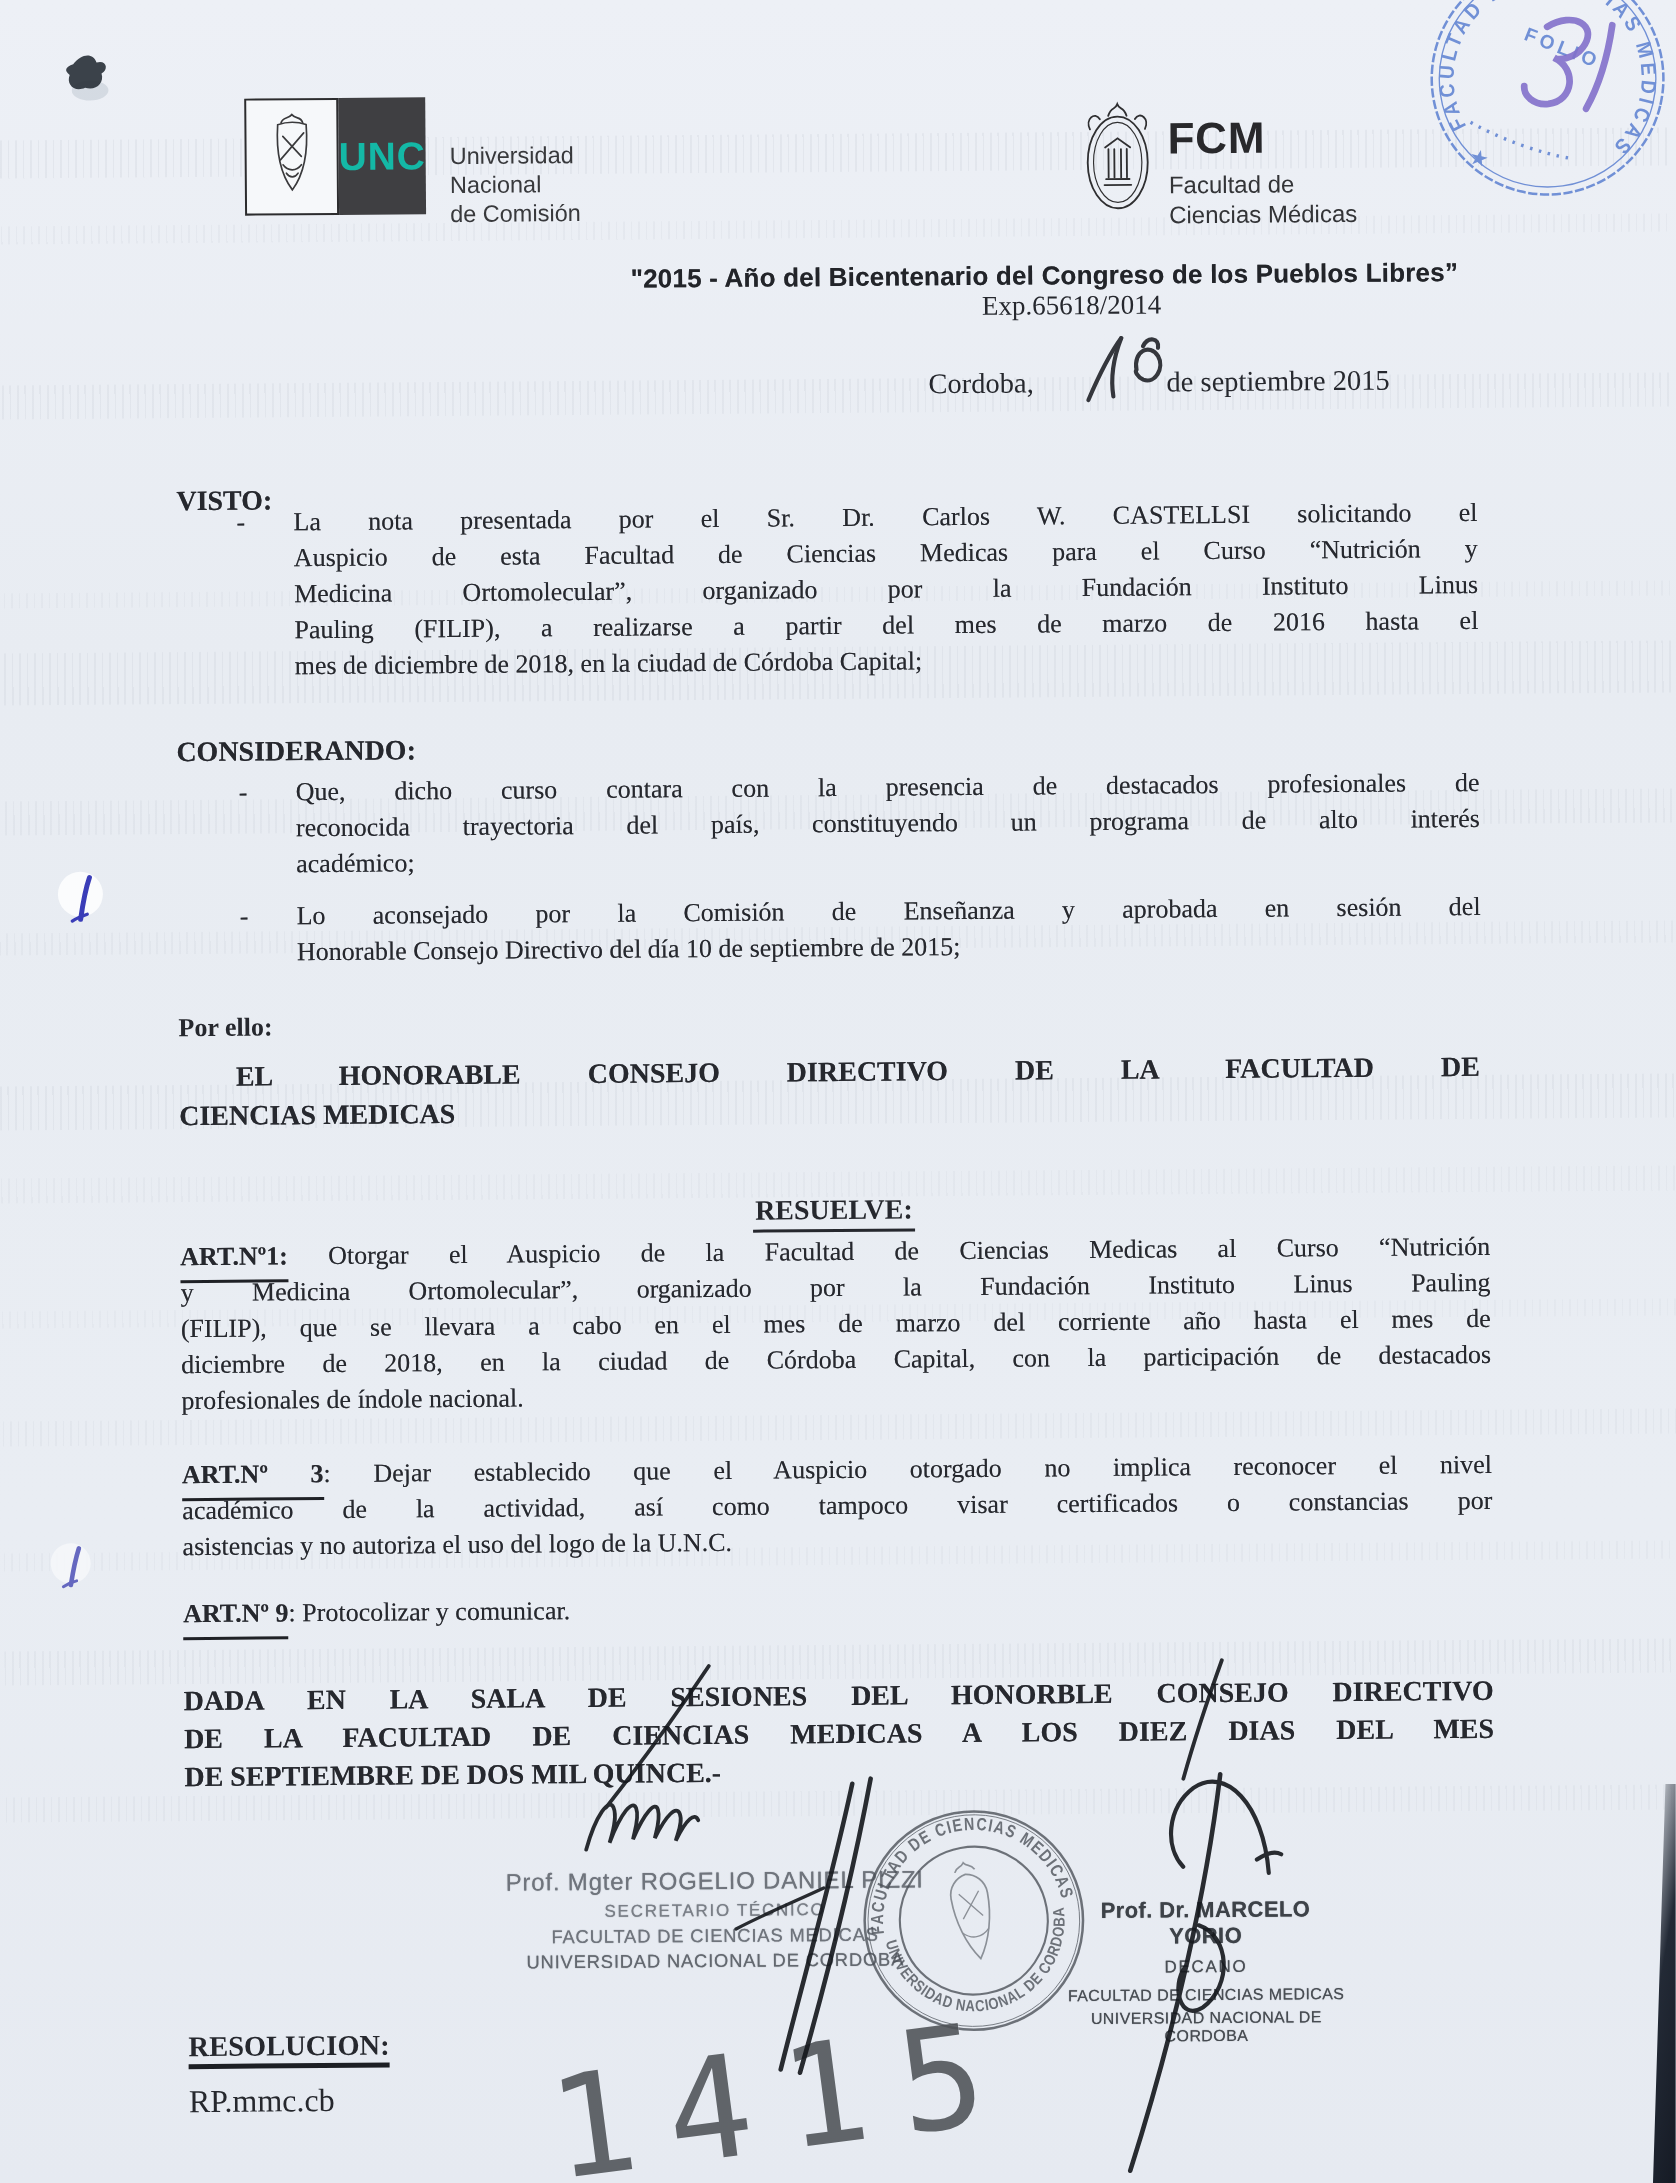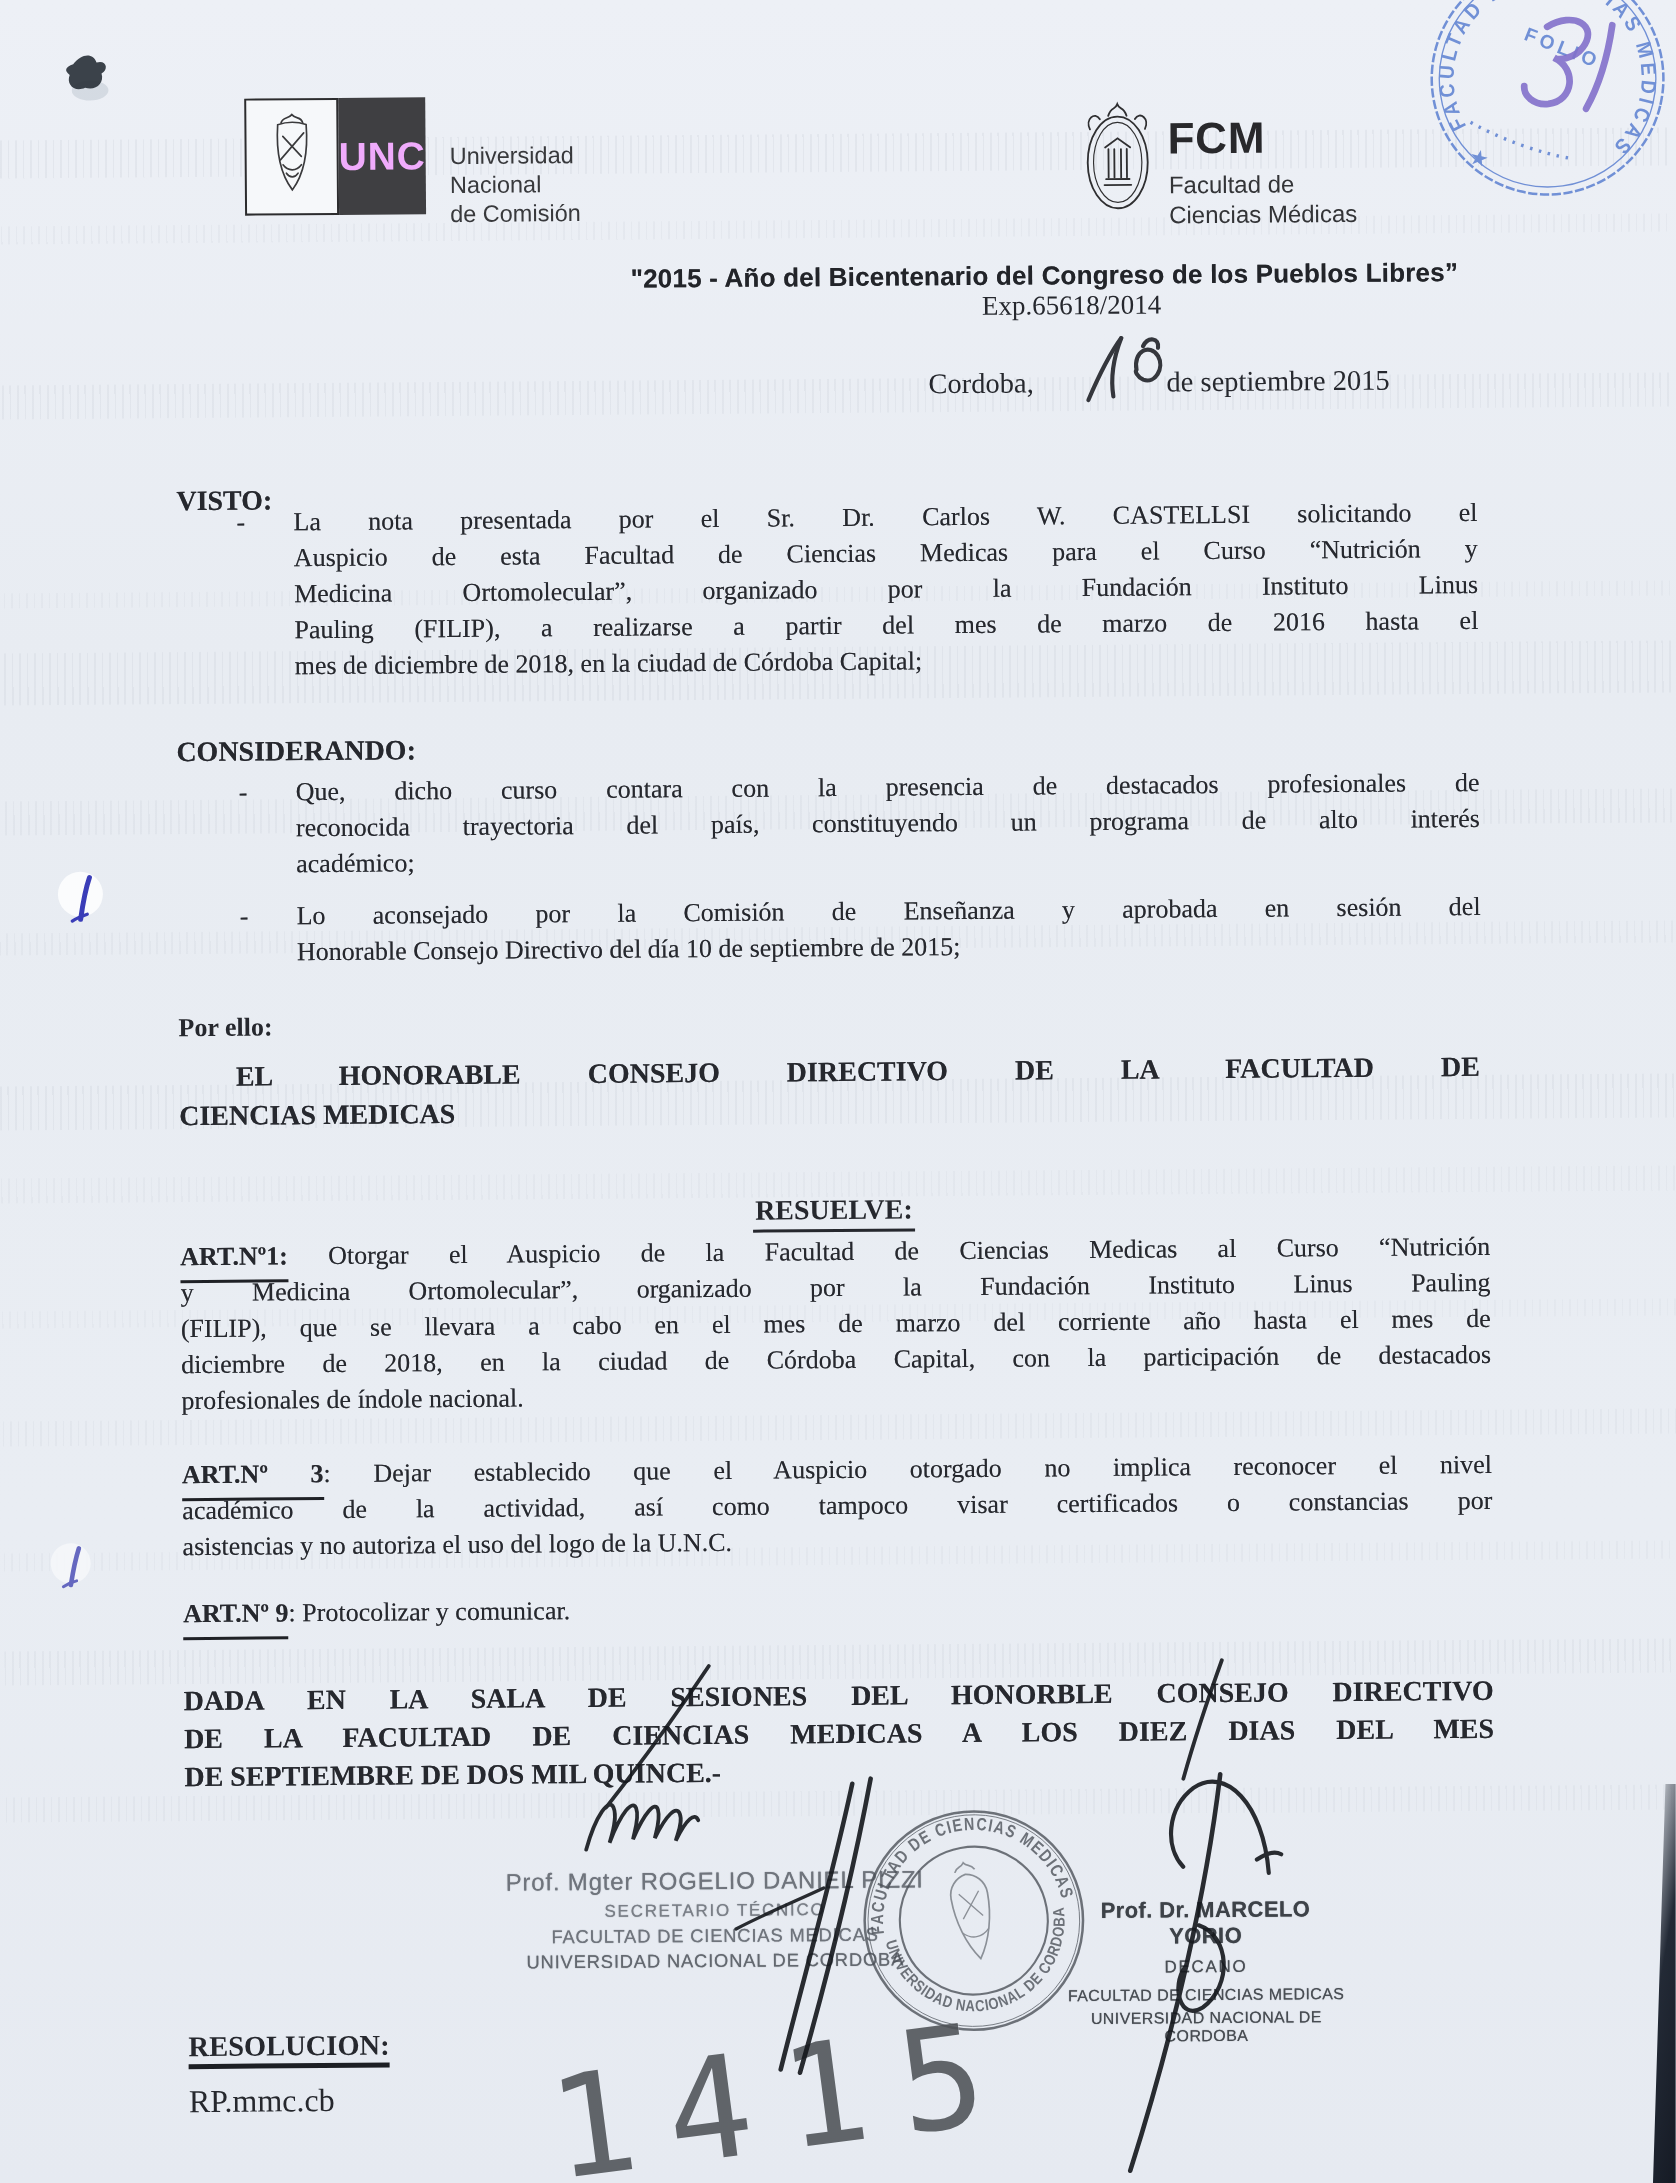--- a/index.html
+++ b/index.html
@@ -15,21 +15,21 @@
   .hd{font-size:28px;font-weight:bold;text-shadow:0 0 0.5px rgba(38,40,46,.6);}
   .bigline{font-size:28px;line-height:38px;font-weight:bold;text-shadow:0 0 0.6px rgba(38,40,46,.6);}
   .artlabel{font-weight:bold;border-bottom:3.4px solid #1f2126;padding-bottom:9px;}
   .dashcol{width:57px;flex:none;}
   .nz{position:absolute;left:0;width:100%;
       background:repeating-linear-gradient(90deg, rgba(110,120,138,.14) 0 1.7px, rgba(110,120,138,0) 1.7px 7.5px);}
   .unc-row{display:flex;}
   .unc-white{width:94px;height:117px;background:#f6f8fa;border:2.5px solid #2c2c2e;box-sizing:border-box;
              display:flex;align-items:center;justify-content:center;}
   .unc-dark{width:87px;height:117px;background:#3f3f42;display:flex;align-items:center;justify-content:center;}
-  .unc-acr{color:#f0abfc;font-family:"Liberation Sans",sans-serif;font-weight:bold;font-size:39px;letter-spacing:0.8px;}
+  .unc-acr{color:#14b8a6;font-family:"Liberation Sans",sans-serif;font-weight:bold;font-size:39px;letter-spacing:0.8px;}
   .unc-name{font-family:"Liberation Sans",sans-serif;font-size:23.5px;line-height:29px;color:#38393c;}
   .fcm-acr{font-family:"Liberation Sans",sans-serif;font-weight:bold;font-size:44px;color:#28282b;letter-spacing:0.8px;}
   .fcm-name{font-family:"Liberation Sans",sans-serif;font-size:24px;line-height:30px;color:#333437;}
   .sec-blk{text-align:center;font-family:"Liberation Sans",sans-serif;color:#6f747c;
            text-shadow:0 0 1px rgba(112,118,126,.9);}
   .dean-blk{text-align:center;font-family:"Liberation Sans",sans-serif;color:#3d4248;
             text-shadow:0 0 0.8px rgba(62,66,72,.8);}
   .stampnum{font-family:"DejaVu Sans Mono",monospace;font-size:141px;color:#4e5257;letter-spacing:32px;
             transform:rotate(-7deg);transform-origin:left center;opacity:.88;
             text-shadow:0.8px 0.8px 0 rgba(233,237,243,.35);}

